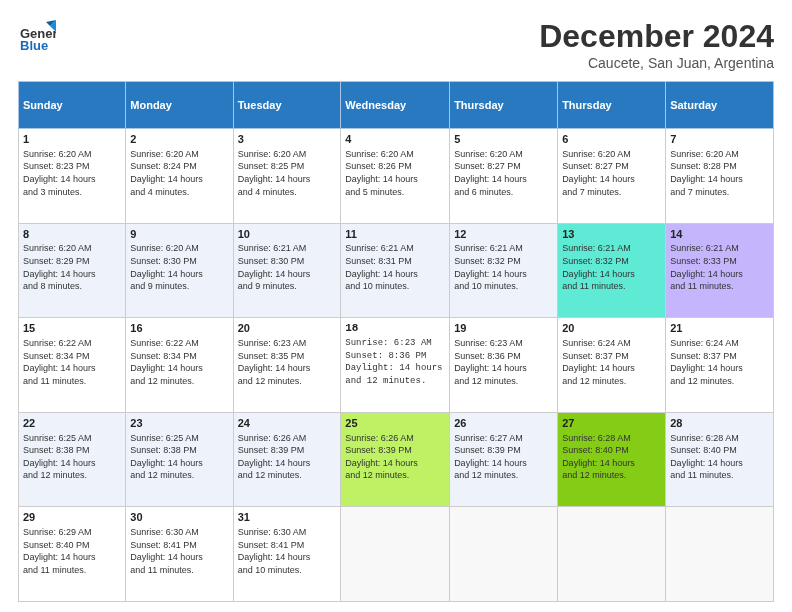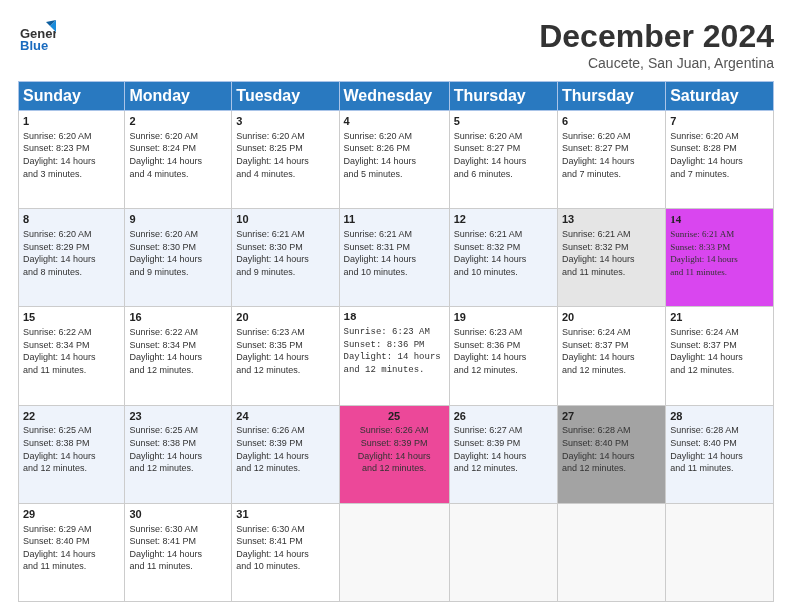--- a/index.html
+++ b/index.html
@@ -43,22 +43,22 @@
     }
     .calendar {
       flex: 1;
       border-collapse: collapse;
       width: 100%;
       font-size: 9.5px;
     }
     .calendar th {
       background: #2979c0;
       color: #fff;
-      padding: 5px 4px;
-      font-size: 16px;
+      padding: 17px 4px;
+      font-size: 11px;
       font-weight: bold;
       border: 1px solid #aac4e8;
       text-align: left;
     }
     .calendar td {
       border: 1px solid #ccc;
       vertical-align: top;
       padding: 3px 4px;
       width: 112px;
       line-height: 1.35;
@@ -198,28 +198,28 @@
 Daylight: 14 hours
 and 10 minutes.</div>
           </td>
           <td style="background: rgb(238, 243, 251);">
             <span class="day-num">12</span>
             <div class="day-info" style="white-space: pre-line;">Sunrise: 6:21 AM
 Sunset: 8:32 PM
 Daylight: 14 hours
 and 10 minutes.</div>
           </td>
-          <td style="background: #e5e5e5;">
+          <td style="background: #5eead4;">
             <span class="day-num">13</span>
             <div class="day-info" style="white-space: pre-line;">Sunrise: 6:21 AM
 Sunset: 8:32 PM
 Daylight: 14 hours
 and 11 minutes.</div>
           </td>
-          <td style="background: #d946ef; font-family: Liberation Serif, serif;">
+          <td style="background: #c4b5fd;">
             <span class="day-num">14</span>
             <div class="day-info" style="white-space: pre-line;">Sunrise: 6:21 AM
 Sunset: 8:33 PM
 Daylight: 14 hours
 and 11 minutes.</div>
           </td>
         </tr>
         <tr>
           <td style="background: rgb(255, 255, 255);">
             <span class="day-num">15</span>
@@ -286,35 +286,35 @@
 Daylight: 14 hours
 and 12 minutes.</div>
           </td>
           <td style="background: rgb(238, 243, 251);">
             <span class="day-num">24</span>
             <div class="day-info" style="white-space: pre-line;">Sunrise: 6:26 AM
 Sunset: 8:39 PM
 Daylight: 14 hours
 and 12 minutes.</div>
           </td>
-          <td style="background: #ec4899; text-align: center;">
+          <td style="background: #bef264;">
             <span class="day-num">25</span>
             <div class="day-info" style="white-space: pre-line;">Sunrise: 6:26 AM
 Sunset: 8:39 PM
 Daylight: 14 hours
 and 12 minutes.</div>
           </td>
           <td style="background: rgb(238, 243, 251);">
             <span class="day-num">26</span>
             <div class="day-info" style="white-space: pre-line;">Sunrise: 6:27 AM
 Sunset: 8:39 PM
 Daylight: 14 hours
 and 12 minutes.</div>
           </td>
-          <td style="background: #a3a3a3;">
+          <td style="background: #84cc16;">
             <span class="day-num">27</span>
             <div class="day-info" style="white-space: pre-line;">Sunrise: 6:28 AM
 Sunset: 8:40 PM
 Daylight: 14 hours
 and 12 minutes.</div>
           </td>
           <td style="background: rgb(238, 243, 251);">
             <span class="day-num">28</span>
             <div class="day-info" style="white-space: pre-line;">Sunrise: 6:28 AM
 Sunset: 8:40 PM

